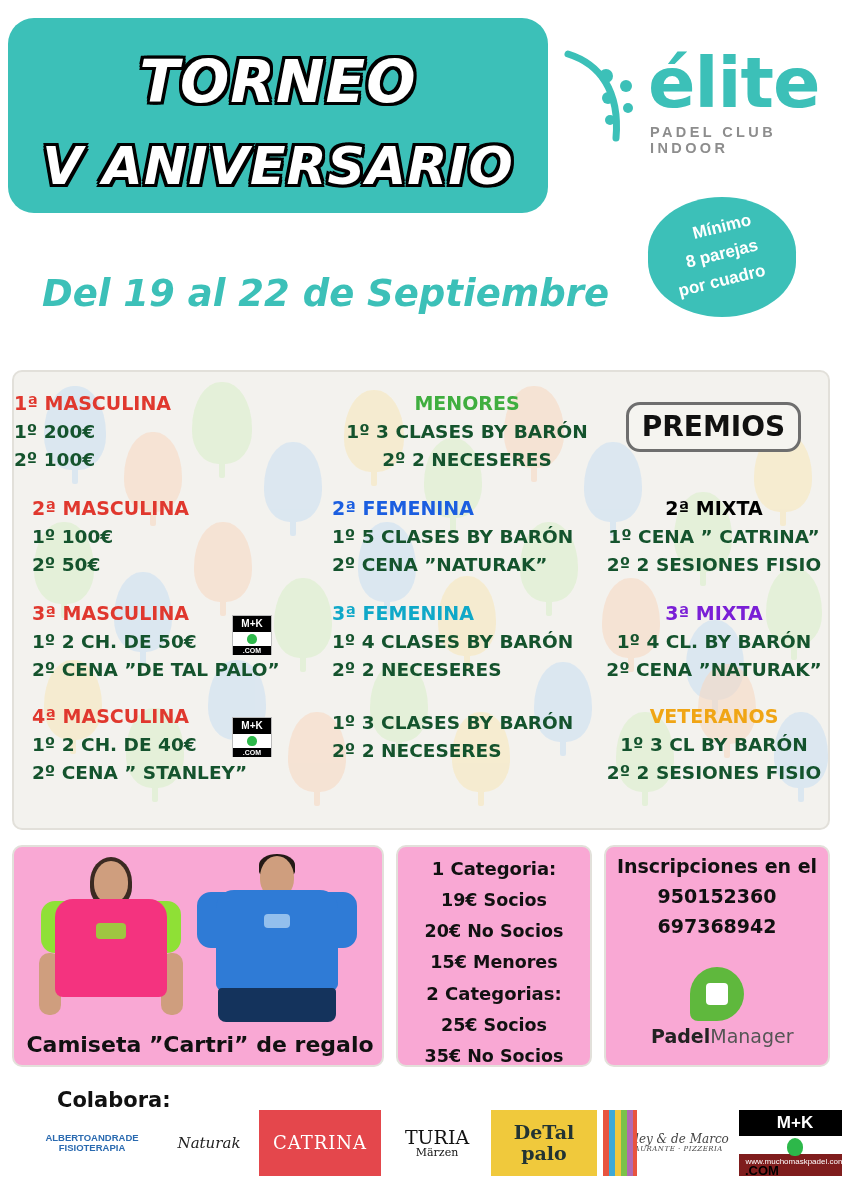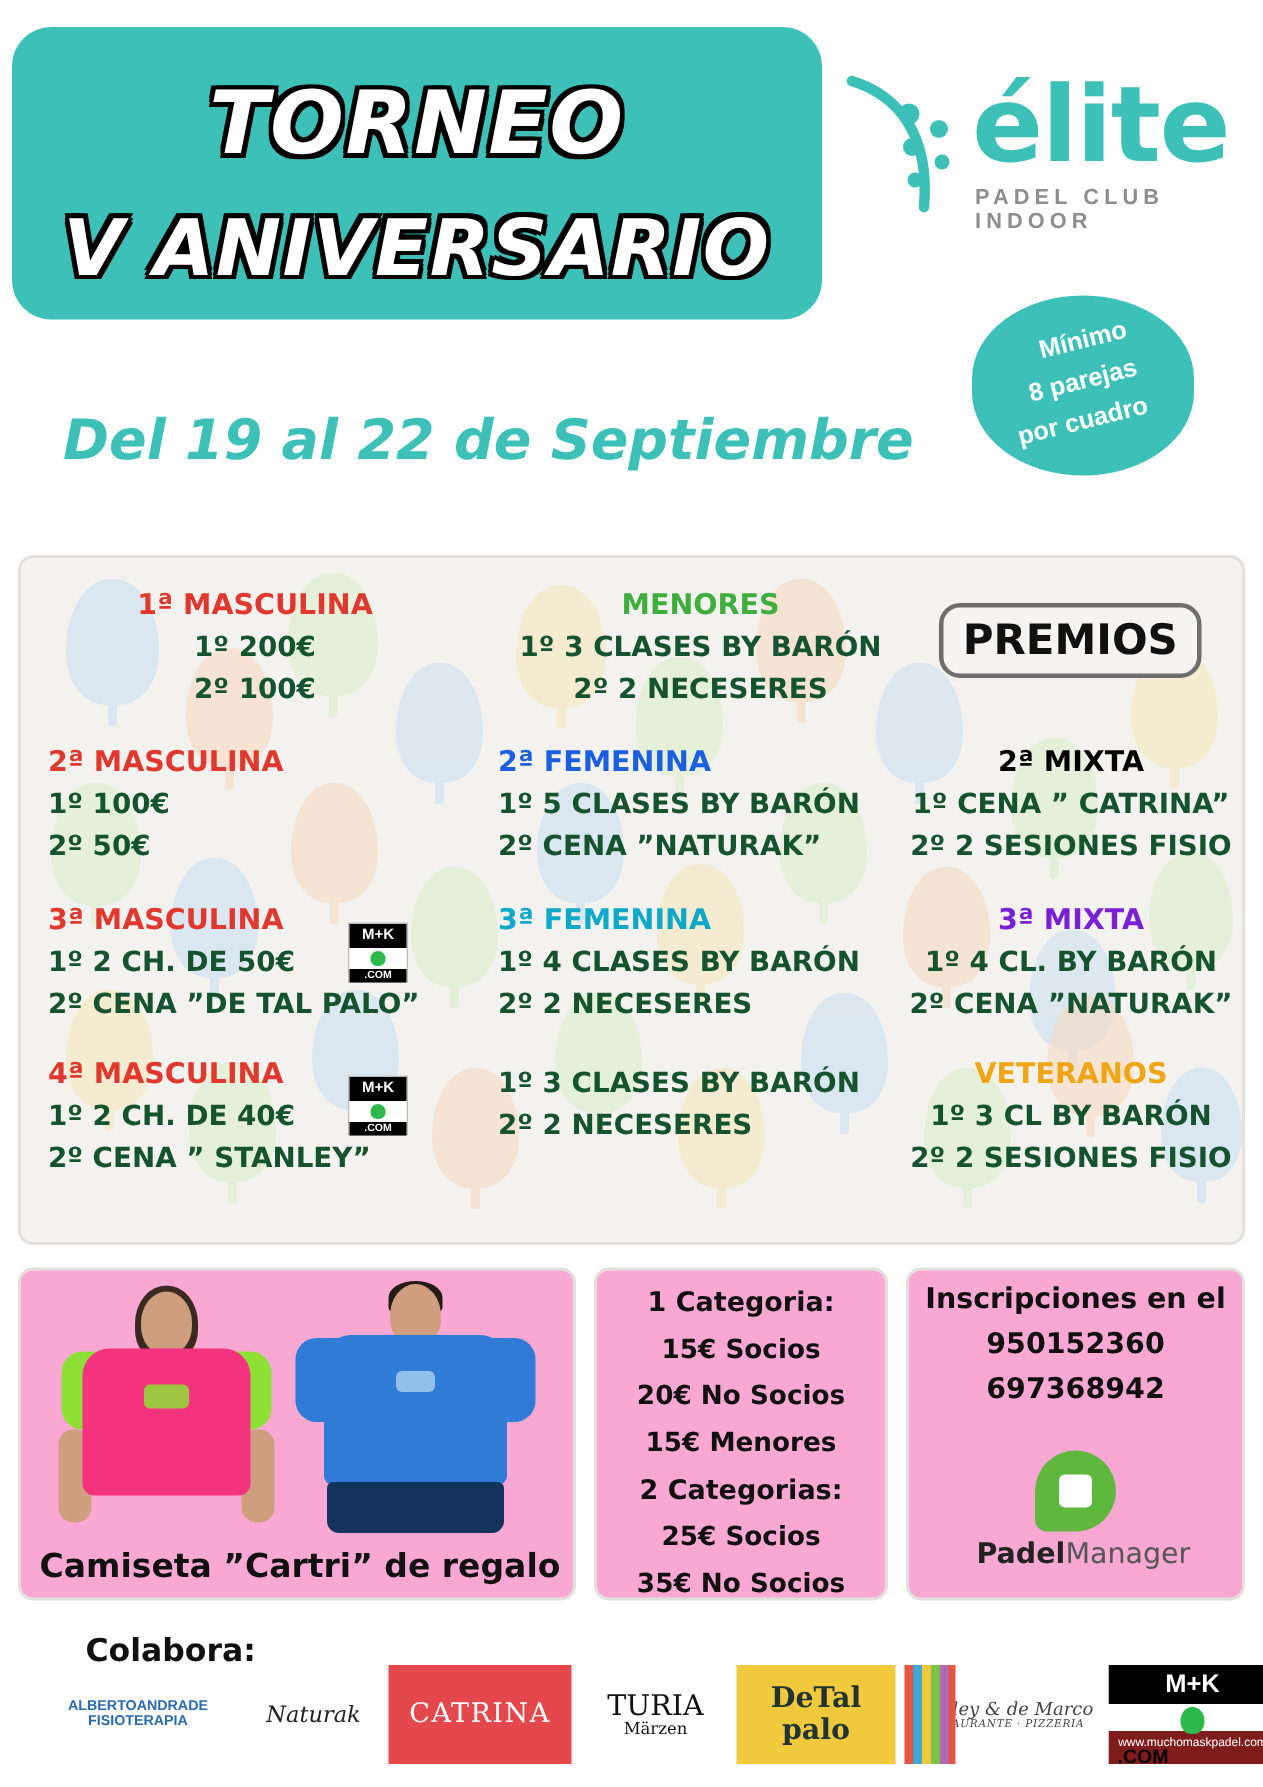--- a/index.html
+++ b/index.html
@@ -436,21 +436,21 @@
   <div class="racket" style="left:438px; top:340px; width:58px; height:80px; background:#f8e7b8;"></div>
   <div class="racket" style="left:520px; top:290px; width:58px; height:80px; background:#c9dff3;"></div>
   <div class="racket" style="left:602px; top:340px; width:58px; height:80px; background:#d9efc8;"></div>
   <div class="racket" style="left:684px; top:292px; width:58px; height:80px; background:#f8d7c0;"></div>
   <div class="racket" style="left:760px; top:340px; width:54px; height:76px; background:#c9dff3;"></div>
 
   <div class="premios-box">
     <span>PREMIOS</span>
   </div>
 
-  <div class="cat" style="left:11px; top:20px; width:290px;text-align:center;">
+  <div class="cat" style="left:0; top:20px; width:290px;">
     <div class="cat-title" style="color:#e0382e;">1ª MASCULINA</div>
     <div class="prize">1º 200€</div>
     <div class="prize">2º 100€</div>
   </div>
 
   <div class="cat" style="left:18px; top:125px; width:290px;">
     <div class="cat-title" style="color:#e0382e;">2ª MASCULINA</div>
     <div class="prize">1º 100€</div>
     <div class="prize">2º 50€</div>
   </div>
@@ -539,21 +539,21 @@
     <div class="torso-m"></div>
     <div class="chest-logo-m"></div>
     <div class="shorts-m"></div>
   </div>
 
   <div class="shirt-caption">Camiseta ”Cartri” de regalo</div>
 </div>
 
 <div class="panel prices-panel">
   <div class="price-line price-head">1 Categoria:</div>
-  <div class="price-line">15€ Socios</div>
+  <div class="price-line">19€ Socios</div>
   <div class="price-line">20€ No Socios</div>
   <div class="price-line">15€ Menores</div>
   <div class="price-line price-head">2 Categorias:</div>
   <div class="price-line">25€ Socios</div>
   <div class="price-line">35€ No Socios</div>
 </div>
 
 <div class="panel contact-panel">
   <div class="contact-line">Inscripciones en el</div>
   <div class="contact-line">950152360</div>

